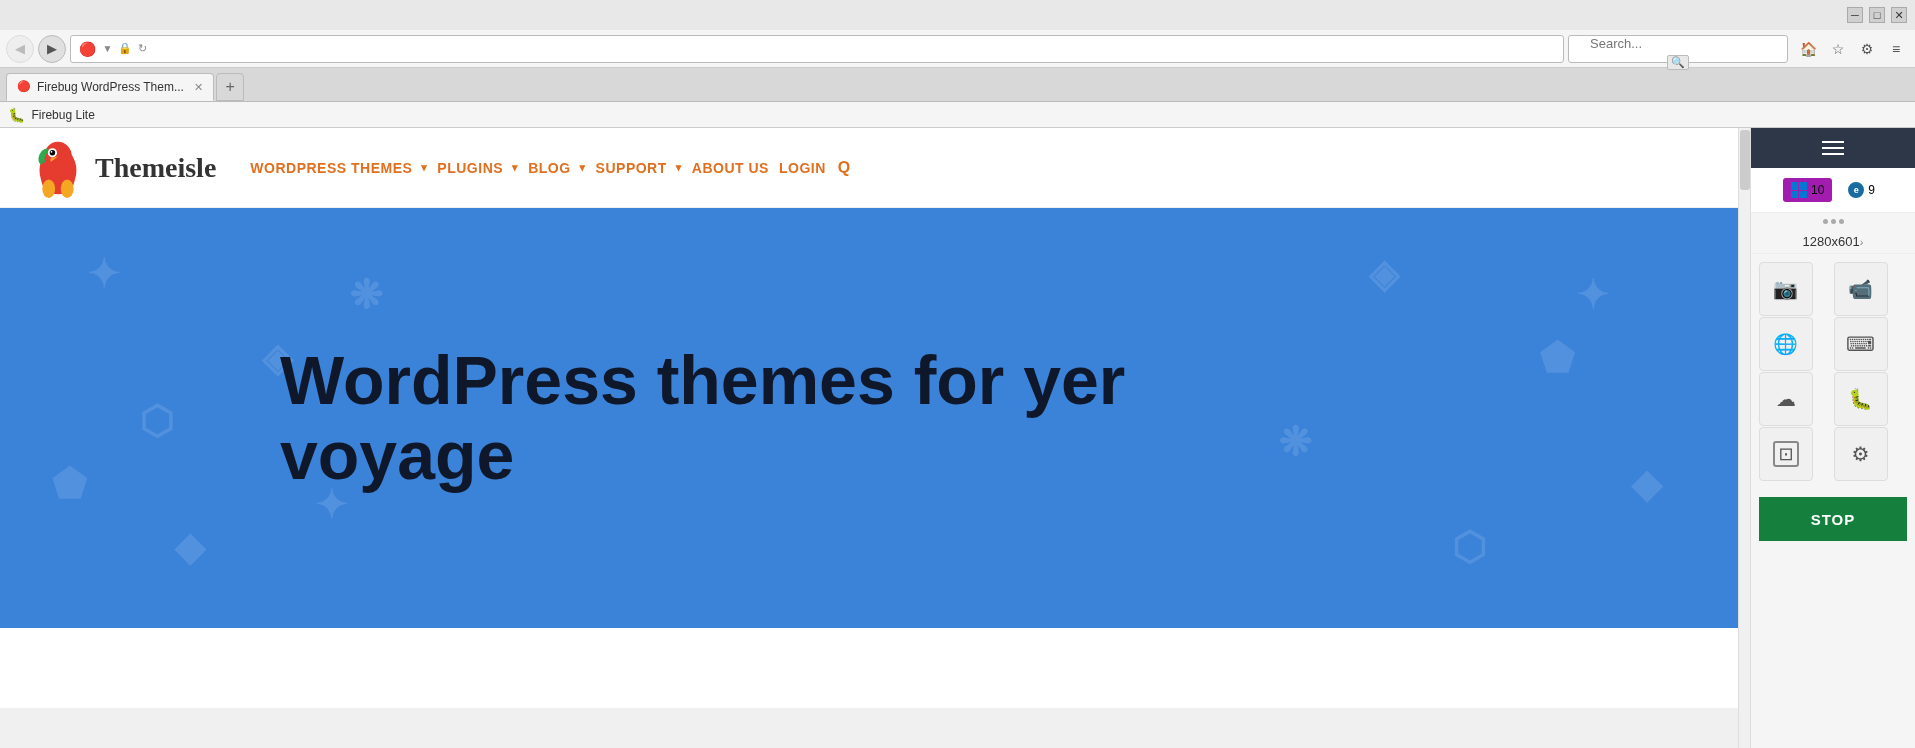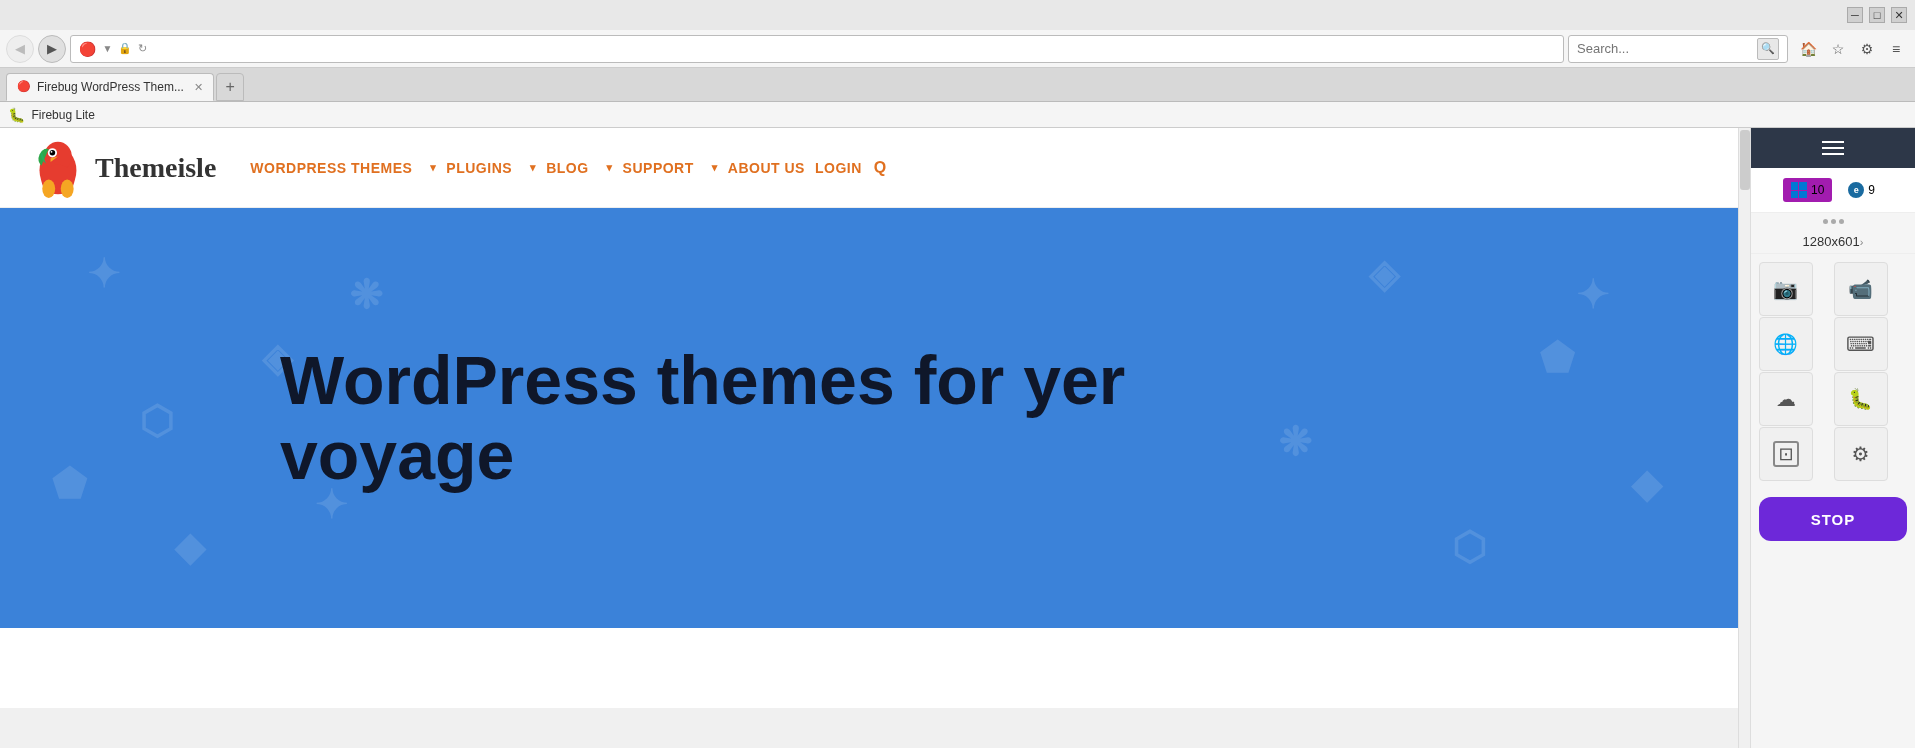--- a/index.html
+++ b/index.html
@@ -87,20 +87,21 @@
       width: 220px;
       height: 28px;
       border: 1px solid #bbb;
       border-radius: 3px;
       padding: 0 8px;
       font-size: 13px;
       display: flex;
       align-items: center;
       gap: 4px;
       background: white;
+      flex-direction: column;
     }
     .search-bar-input {
       flex: 1;
       border: none;
       outline: none;
       font-size: 13px;
       background: transparent;
       color: #aaa;
     }
     .search-btn {
@@ -243,21 +244,21 @@
       margin-left: 10px;
     }
     .nav-item {
       font-size: 14px;
       font-weight: bold;
       color: #e07020;
       cursor: pointer;
       padding: 4px 4px;
       display: flex;
       align-items: center;
-      gap: 18px;
+      gap: 9px;
       text-transform: uppercase;
       letter-spacing: 0.5px;
     }
     .nav-item .arrow { font-size: 11px; color: #e07020; }
     .nav-search { font-size: 16px; color: #e07020; cursor: pointer; margin-left: 2px; }
 
     
     .hero-section {
       background: #3b82d9;
       height: 420px;
@@ -407,24 +408,24 @@
       align-items: center;
       justify-content: center;
       cursor: pointer;
       font-size: 20px;
       color: #555;
     }
 
     .stop-btn {
       width: calc(100% - 16px);
       height: 44px;
-      background: #6d28d9;
+      background: #15803d;
       color: white;
       border: none;
-      border-radius: 12px;
+      border-radius: 0;
       font-size: 15px;
       font-weight: bold;
       cursor: pointer;
       margin: 8px;
       letter-spacing: 1px;
     }
 
     
     .scroll-hint {
       position: absolute;

